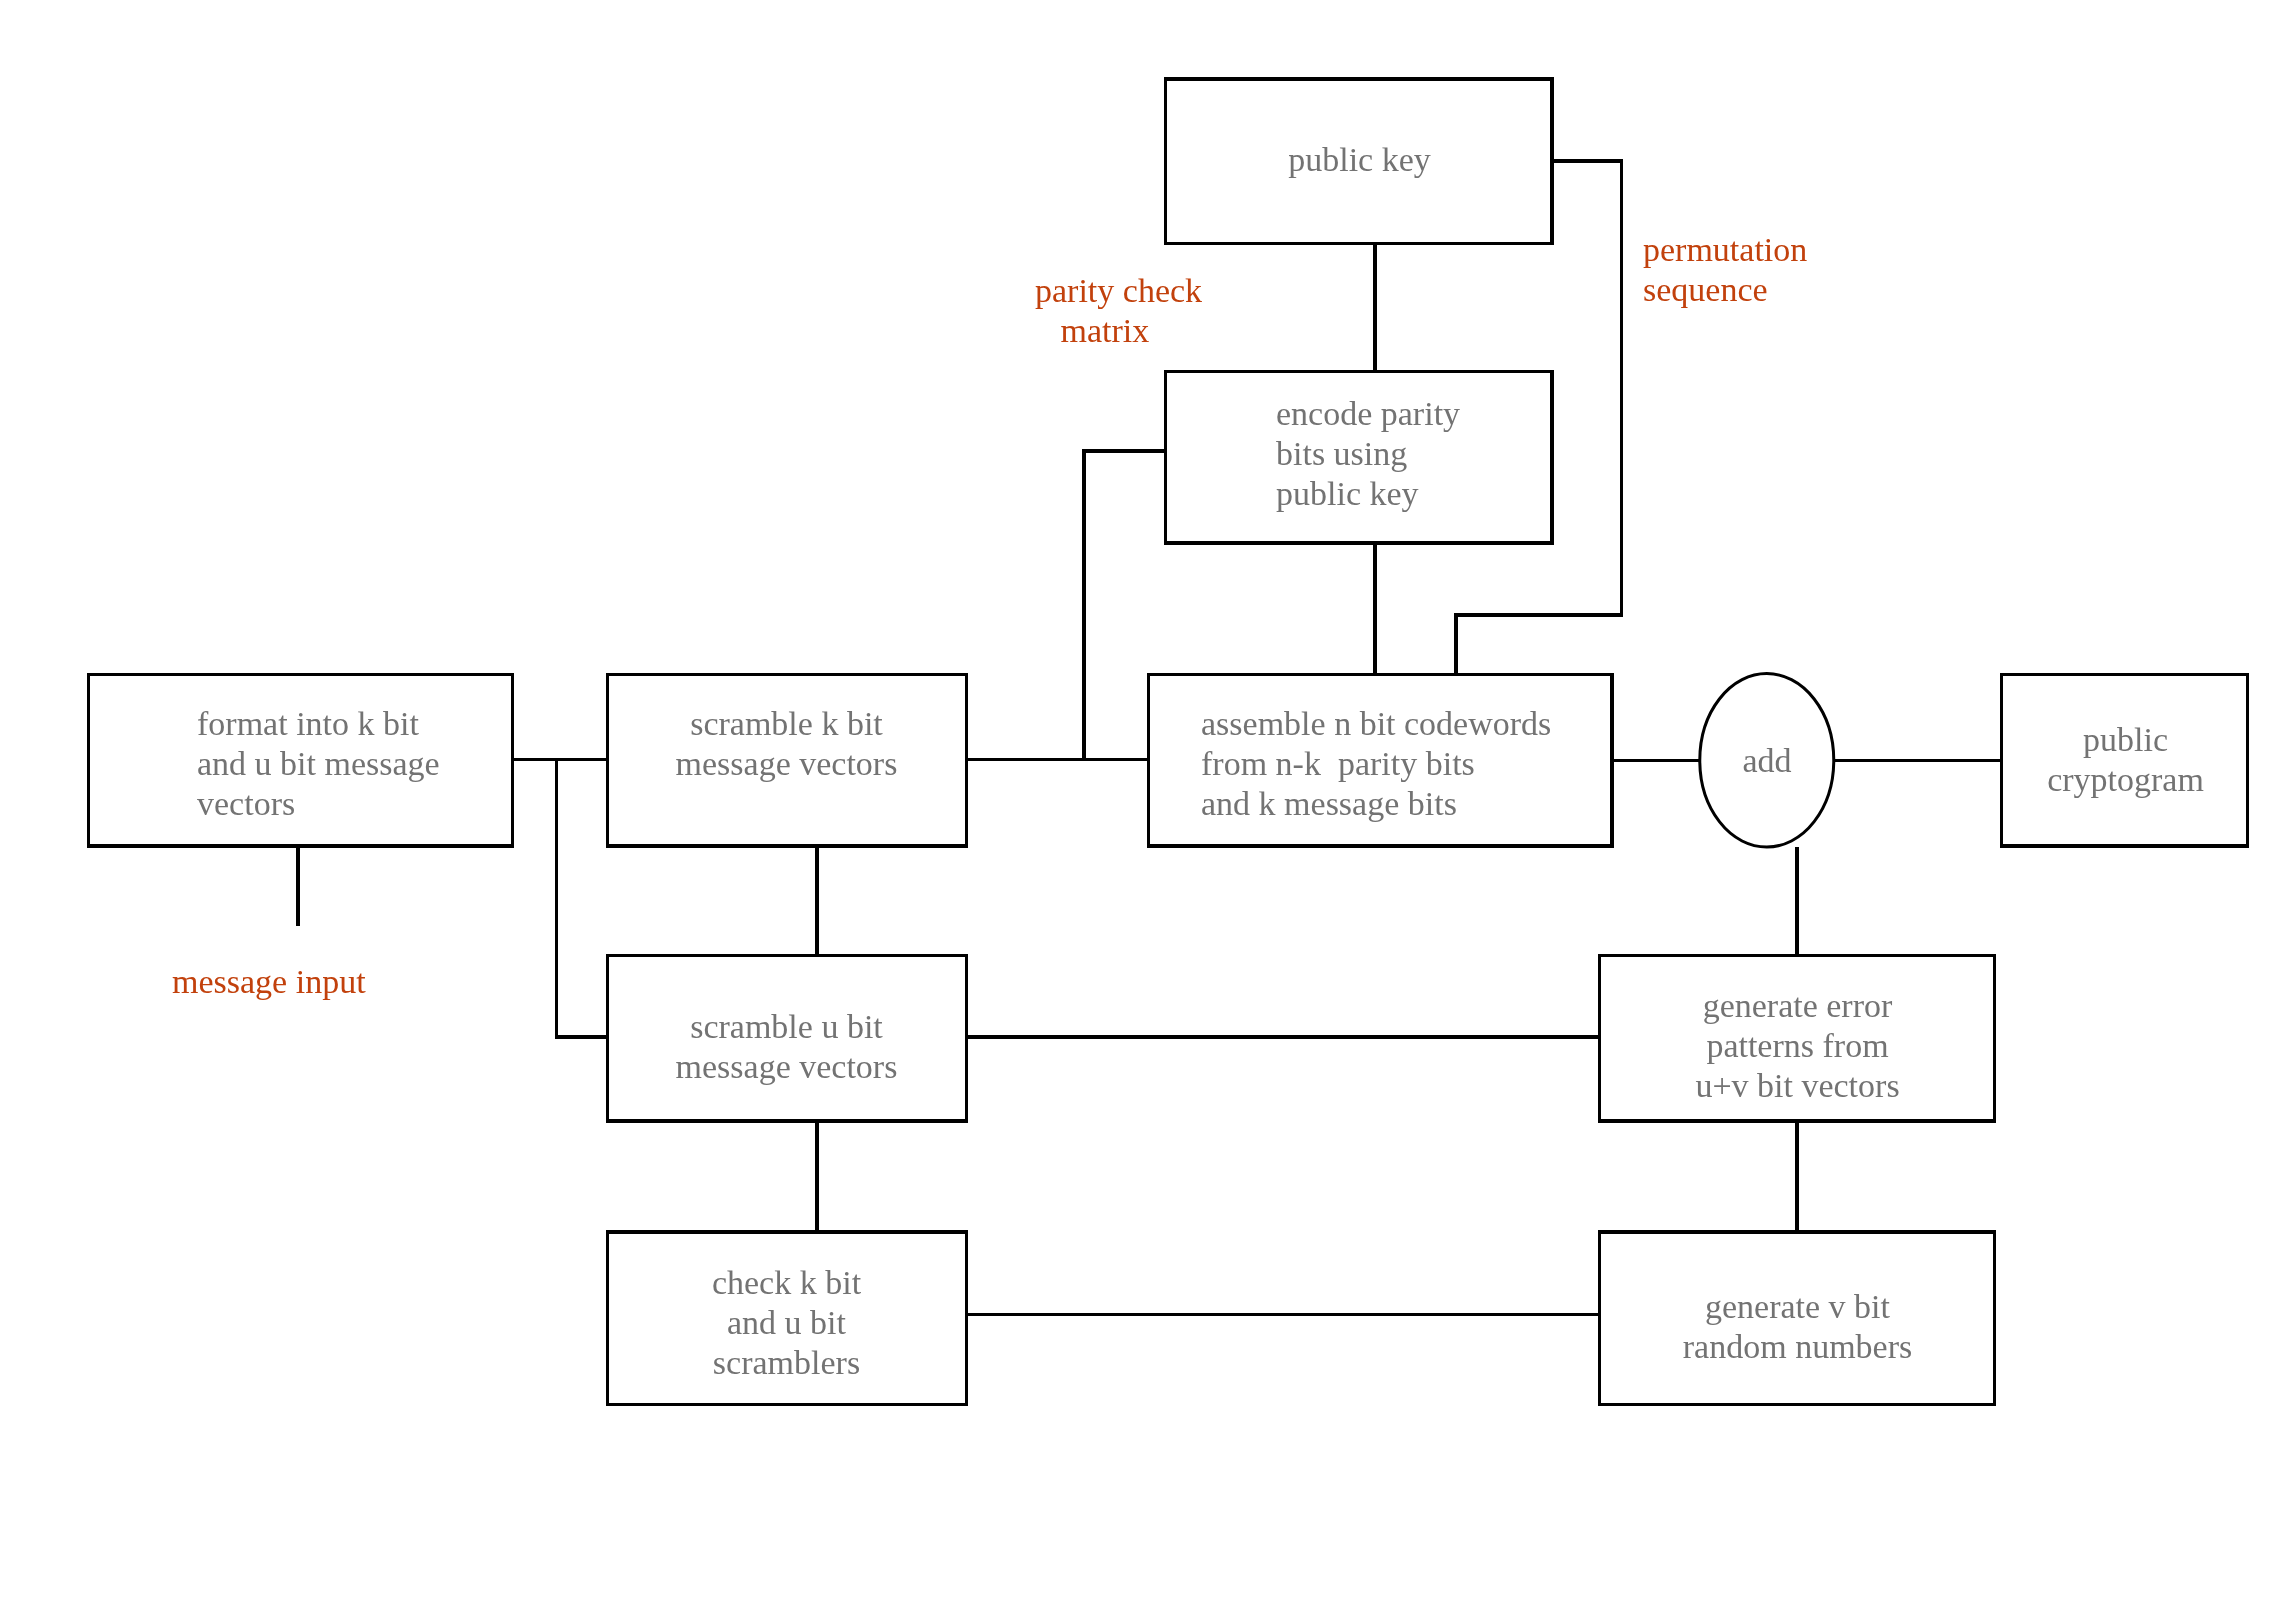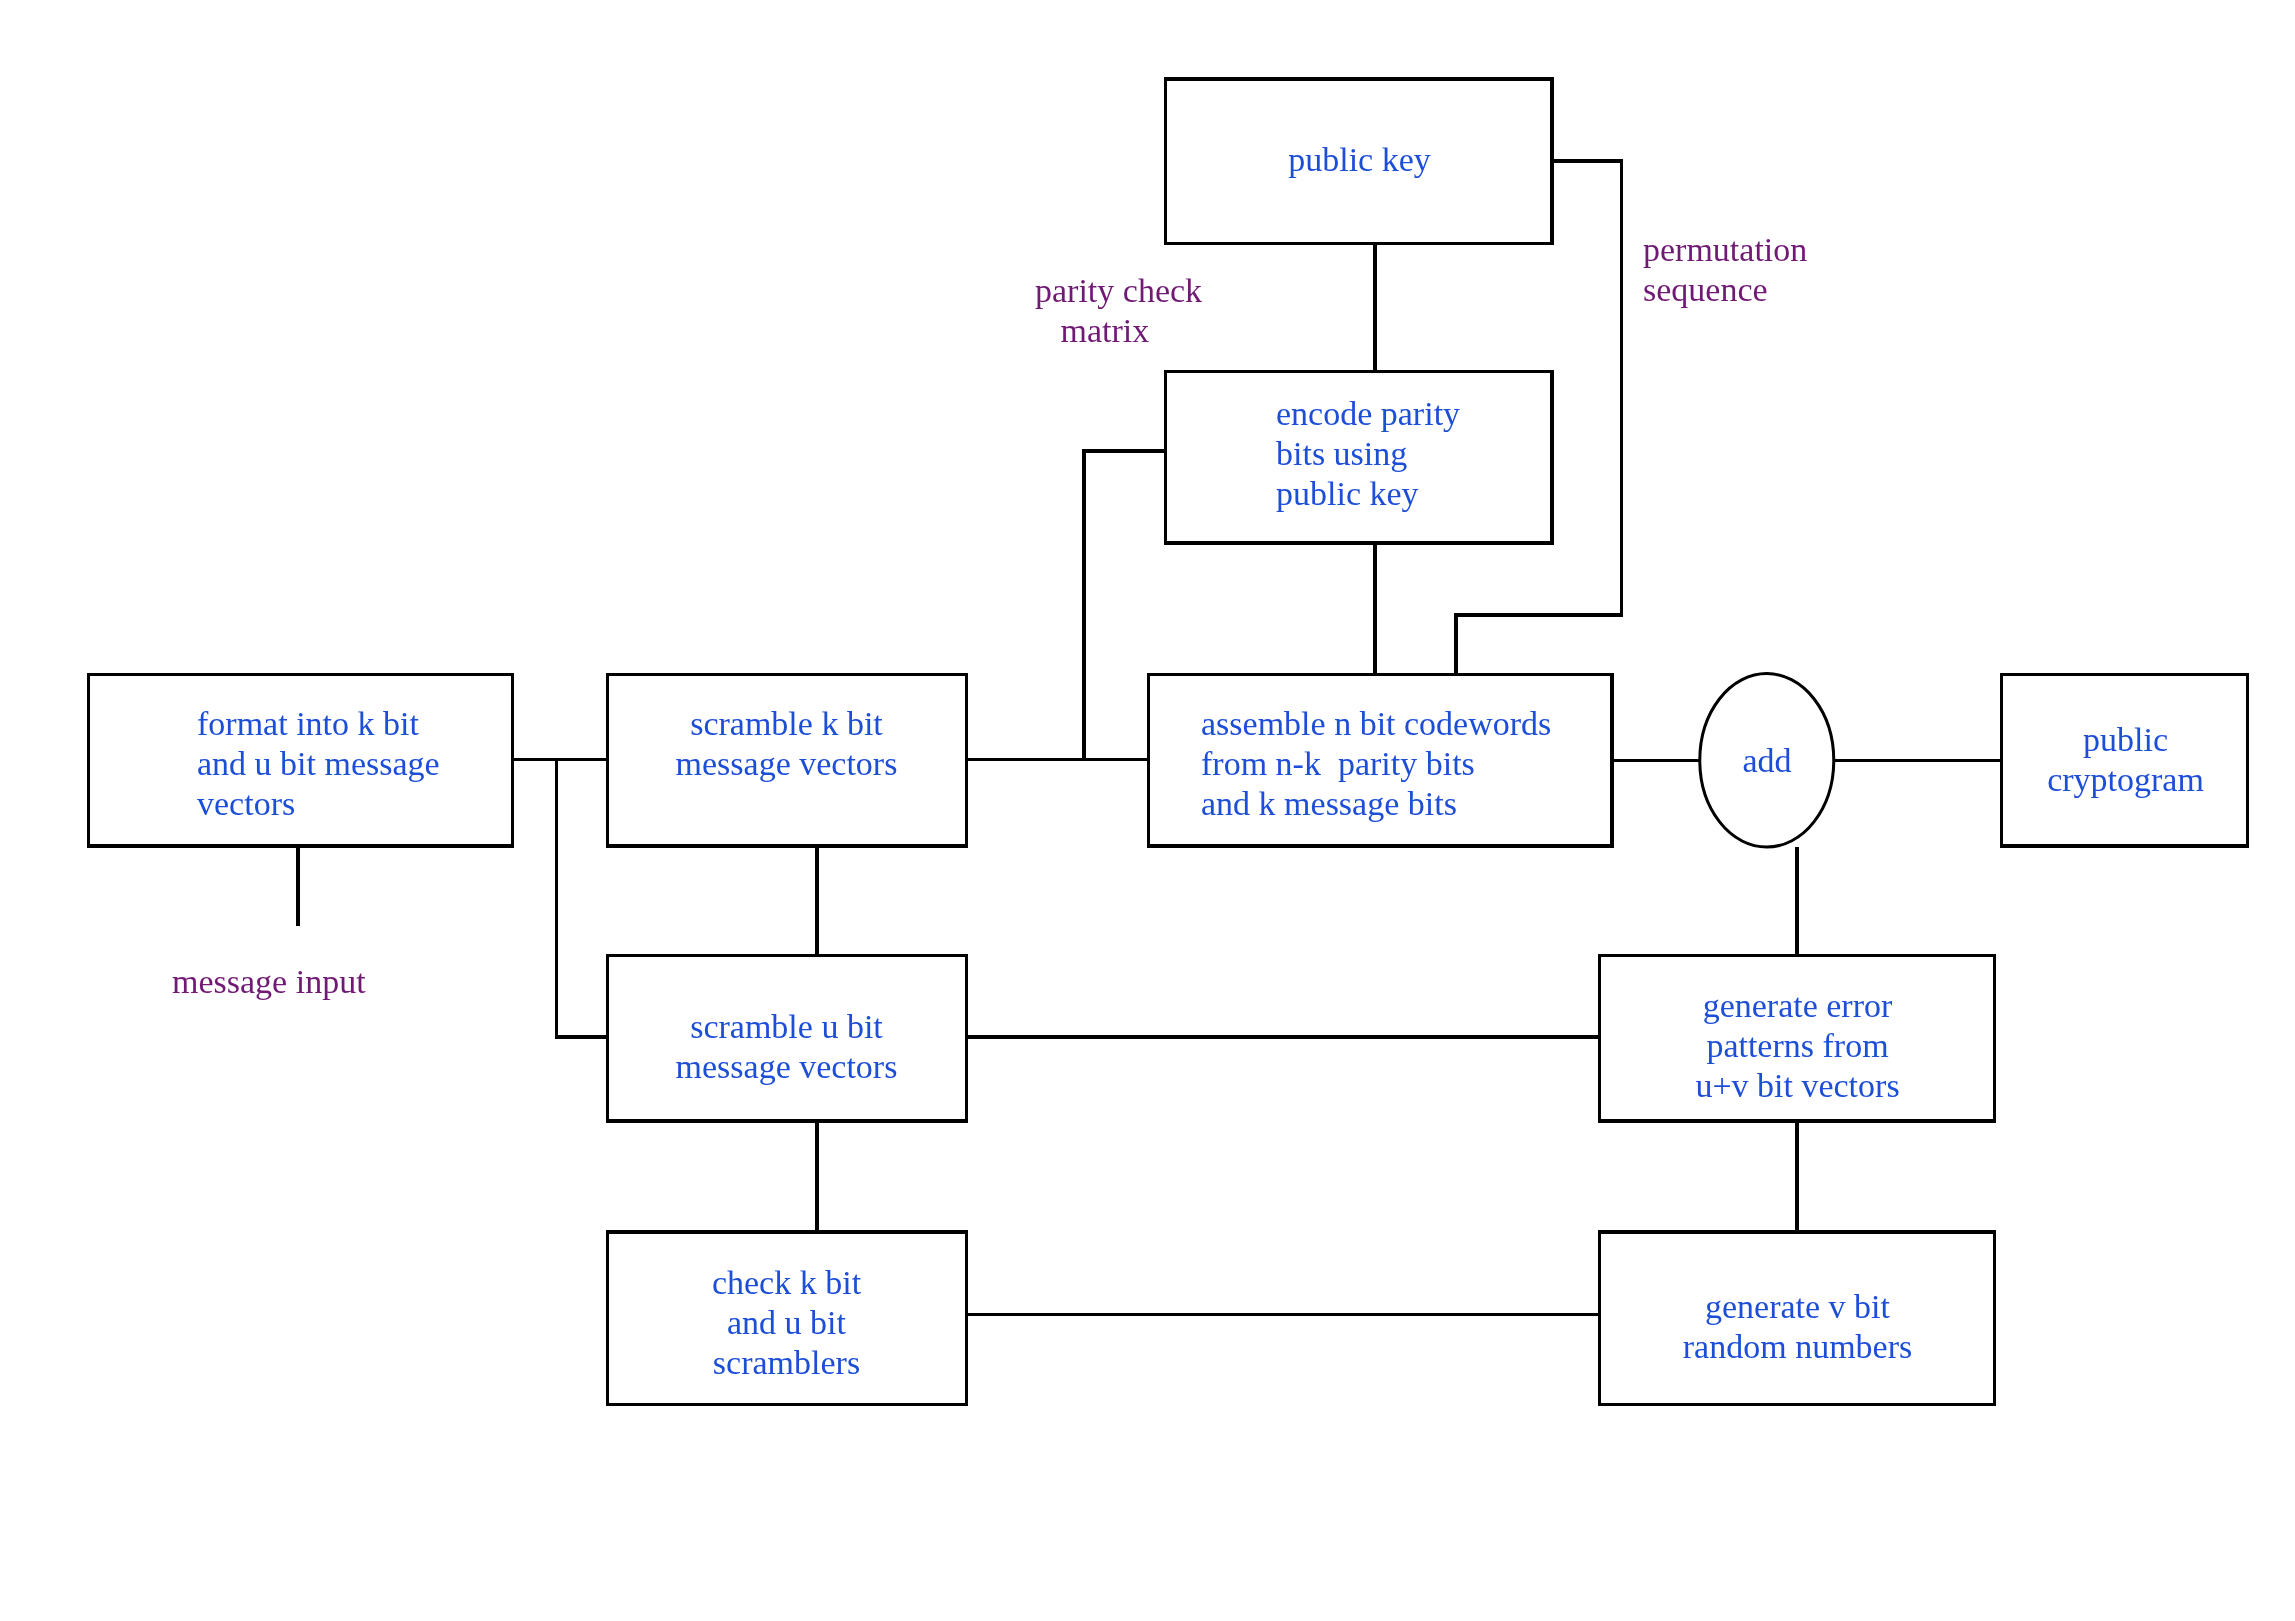--- a/index.html
+++ b/index.html
@@ -31,31 +31,31 @@
     shape-rendering: crispEdges;
   }
   svg.wires ellipse {
     shape-rendering: auto;
     stroke-width: 3.5;
   }
   .node-label {
     position: absolute;
     font-size: 34px;
     line-height: 1.18;
-    color: #1d4ed8;
+    color: #737373;
     white-space: pre;
     pointer-events: none;
   }
   .label-center { text-align: center; }
   .label-left { text-align: left; }
   .free-label {
     position: absolute;
     font-size: 34px;
     line-height: 1.18;
-    color: #701a75;
+    color: #c2410c;
     white-space: pre;
   }
 </style>
 </head>
 <body>
 
 <div id="diagram-root">
 
   <svg class="wires" viewBox="0 0 2672 1888">
 

